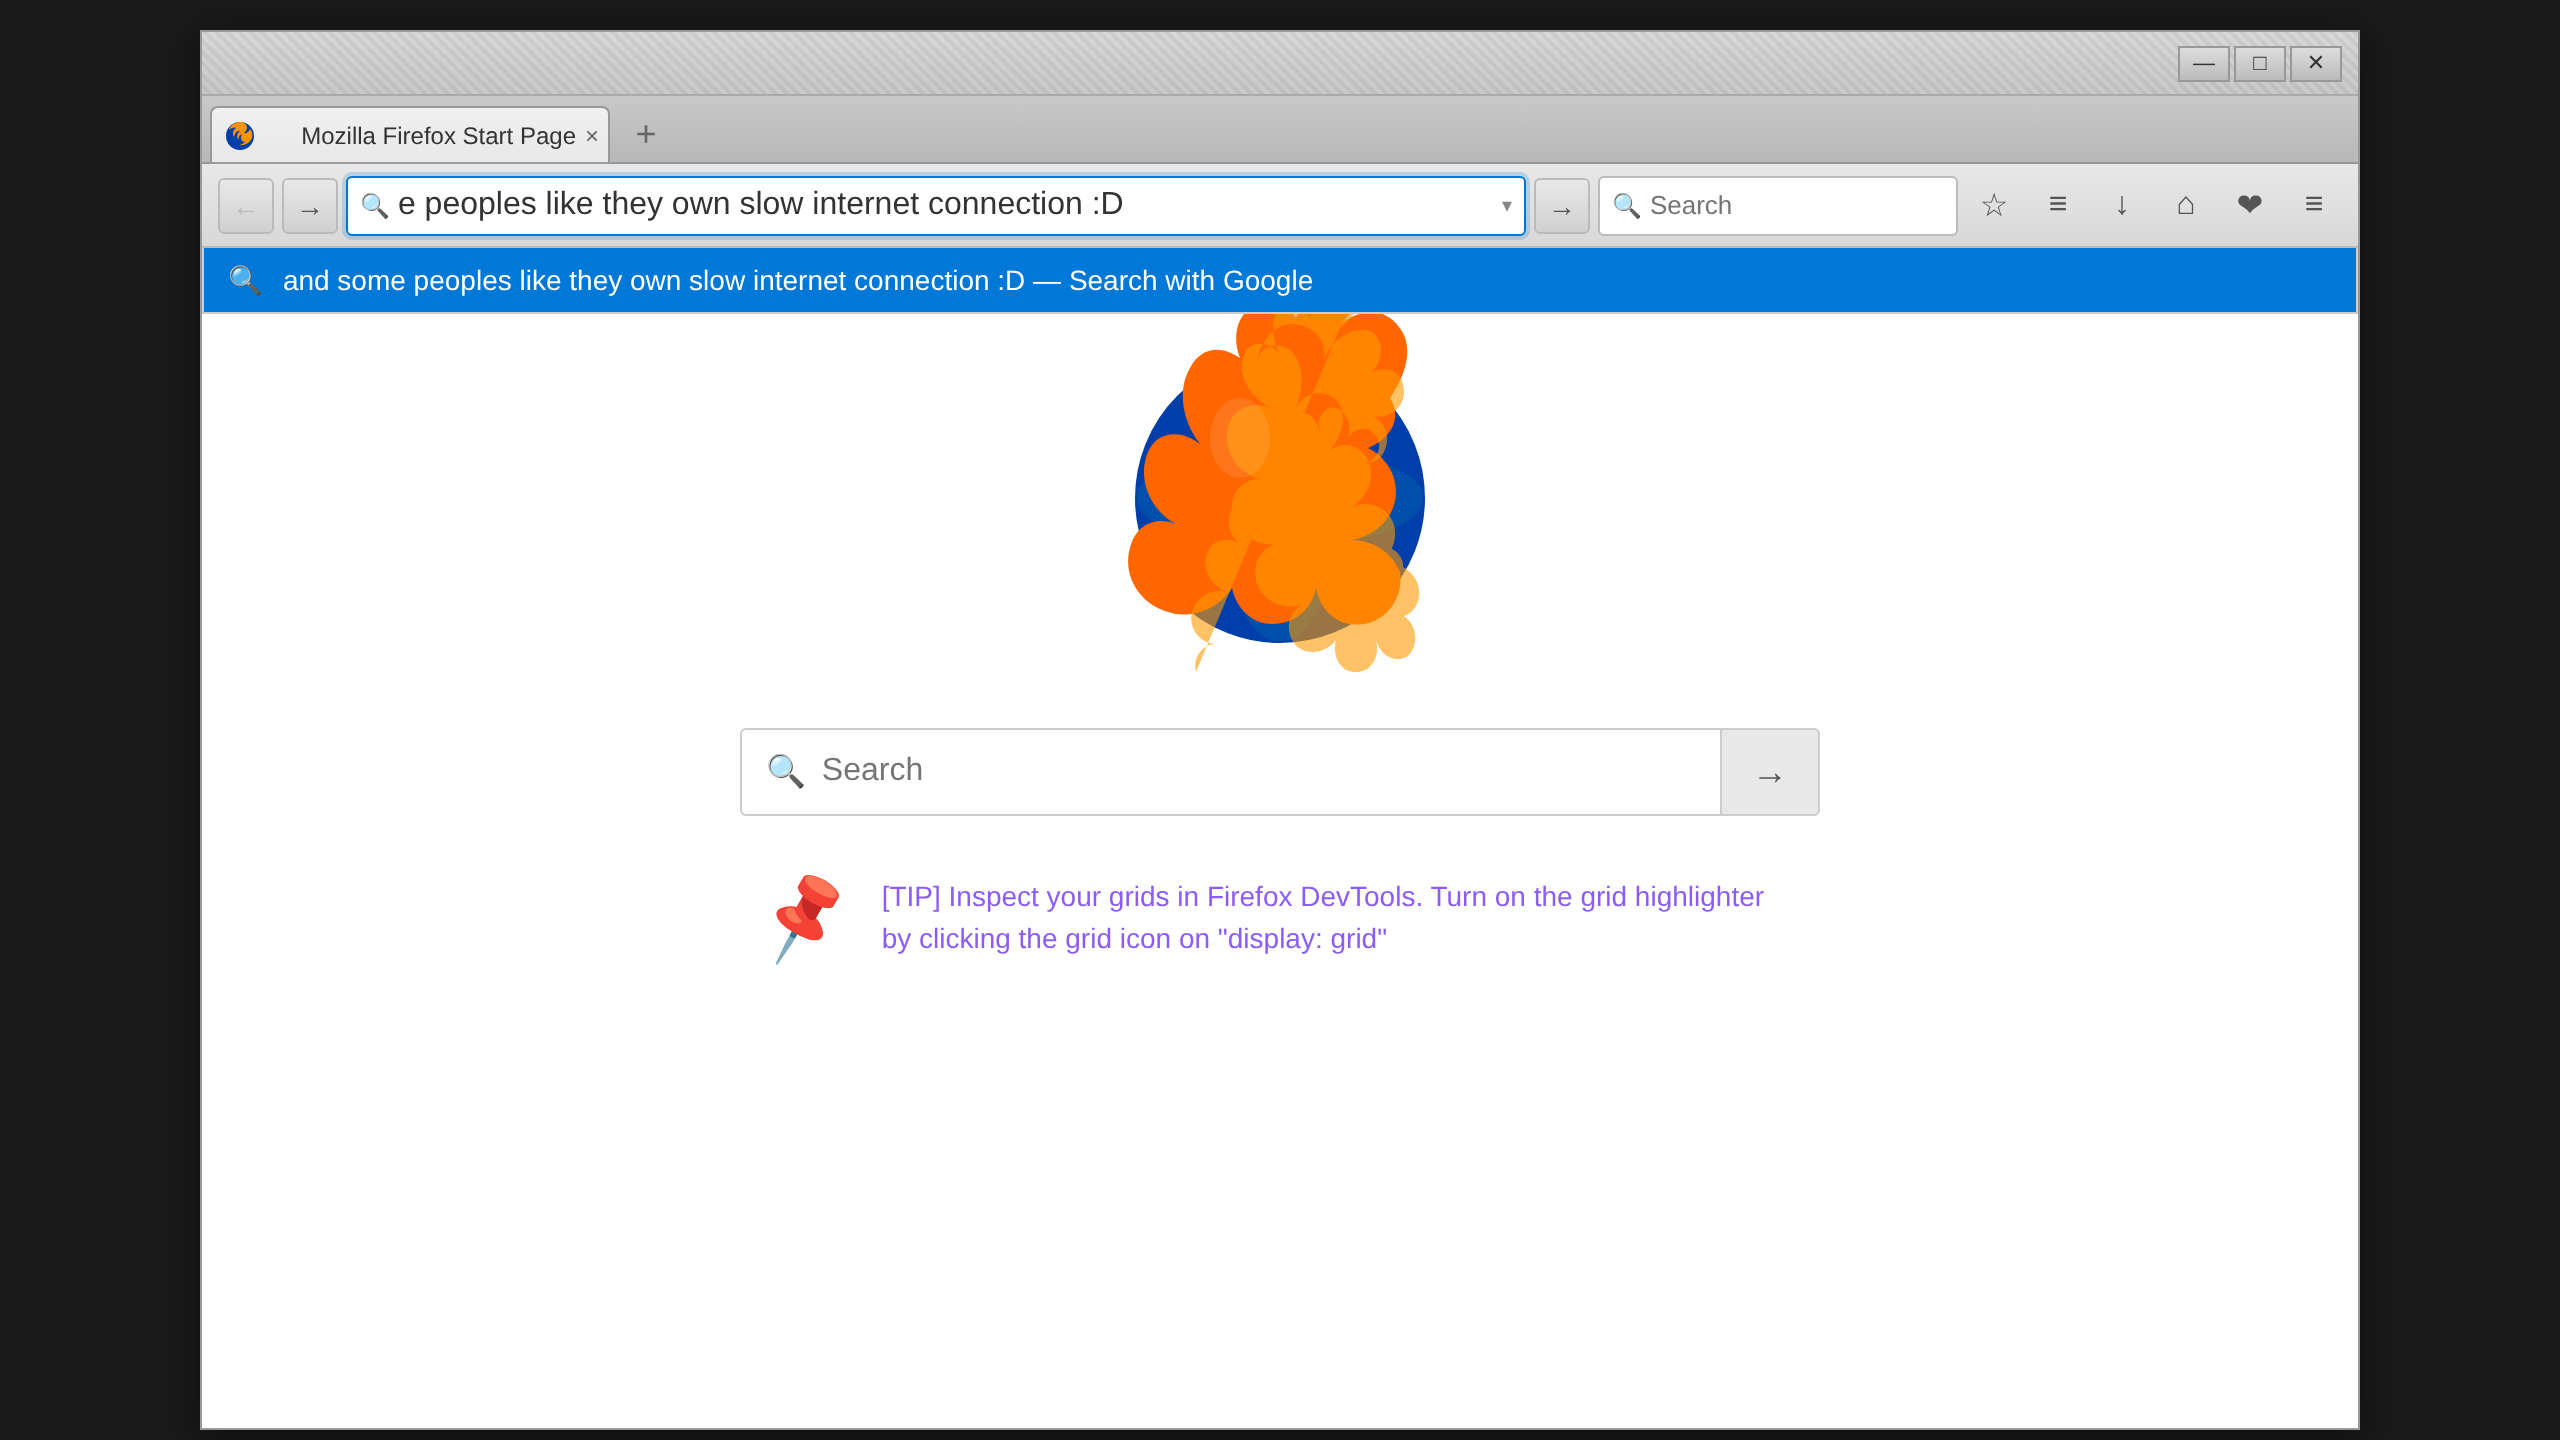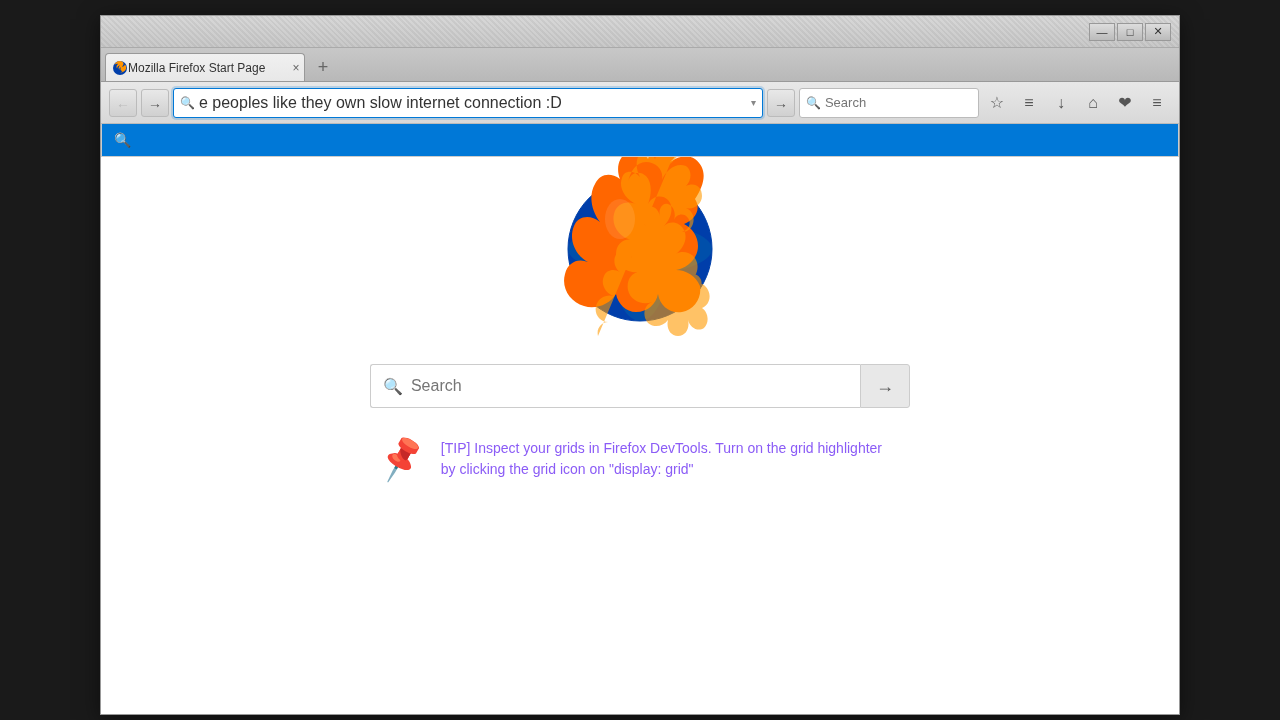--- a/index.html
+++ b/index.html
@@ -75,20 +75,21 @@
       background: linear-gradient(to bottom, #f0f0f0, #e8e8e8);
       border: 1px solid #999;
       border-bottom: none;
       border-radius: 4px 4px 0 0;
       padding: 4px 0 4px 6px;
       height: 28px;
       gap: 0;
       cursor: pointer;
       min-width: 200px;
       max-width: 250px;
+      text-align: right;
     }
 
     .tab-favicon {
       width: 16px;
       height: 16px;
       display: flex;
       align-items: center;
       justify-content: center;
     }
 
@@ -421,20 +422,27 @@
     <div class="toolbar-icon">☆</div>
     <div class="toolbar-icon">≡</div>
     <div class="toolbar-icon">↓</div>
     <div class="toolbar-icon">⌂</div>
     <div class="toolbar-icon">❤</div>
     <div class="toolbar-icon">≡</div>
 
     <div class="autocomplete-dropdown">
       <div class="autocomplete-item">
         <span class="search-icon-auto">🔍</span>
+        <span>
+          <span>and some peoples like they own slow internet connection :D</span>
+          <span> </span>
+          <span>—</span>
+          <span> </span>
+          <span>Search with Google</span>
+        </span>
       </div>
     </div>
   </div>
 
   <div class="content-area">
 
     <div class="firefox-logo-area">
       <svg class="firefox-logo" viewBox="0 0 200 200" xmlns="http://www.w3.org/2000/svg">
 
         <circle cx="100" cy="105" r="72" fill="#003EAA"></circle>

